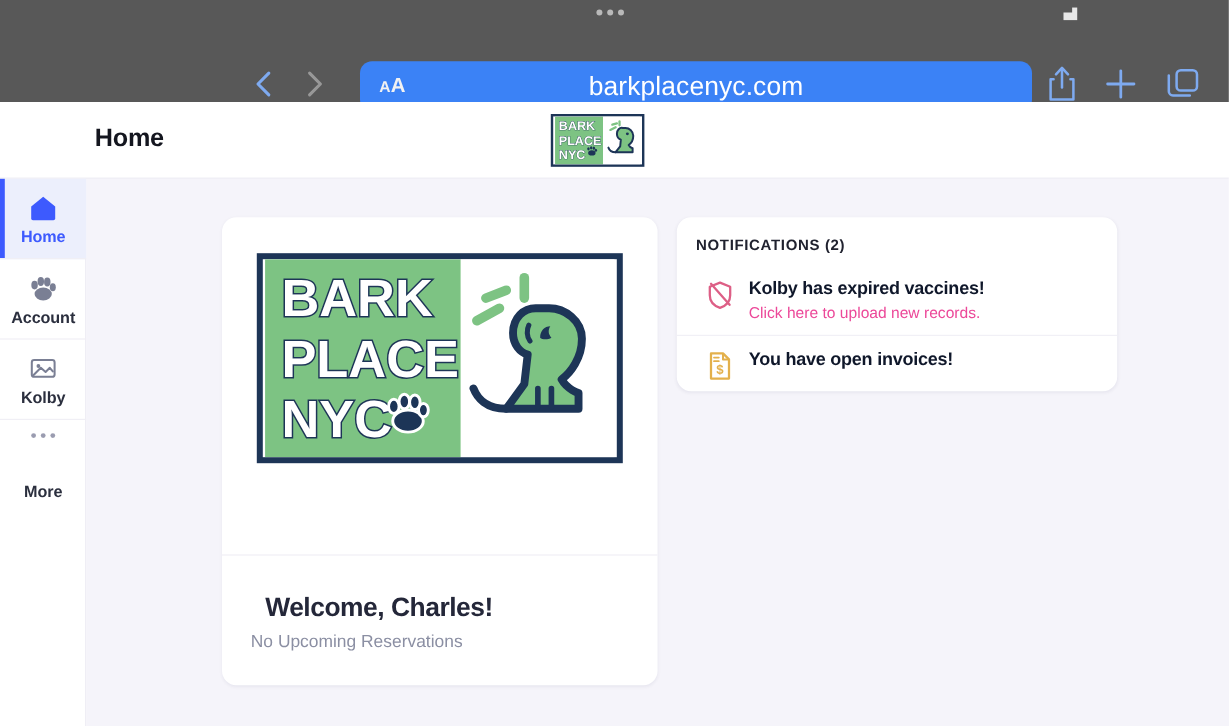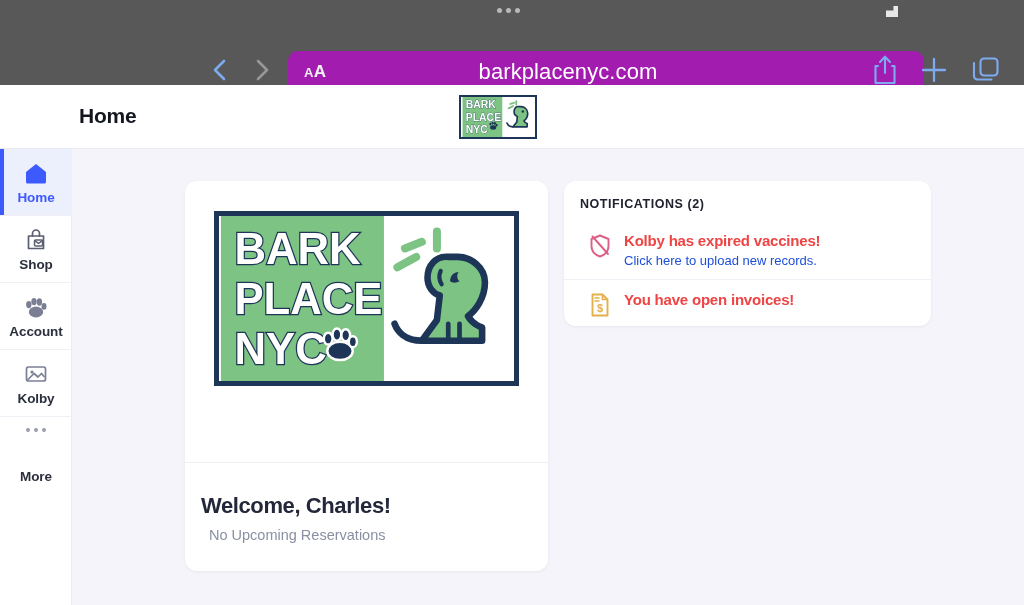--- a/index.html
+++ b/index.html
@@ -34,22 +34,22 @@
     position:absolute; left:0; top:22px; width:1024px; height:63px;
   }
   .nav-btn{
     position:absolute; top:33px; width:26px; height:30px; cursor:pointer;
   }
   .nav-btn svg{ width:26px; height:30px; display:block; }
   #nav-back{ left:207px; }
   #nav-fwd{ left:249px; }
 
   .url-bar{
-    position:absolute; left:288px; top:29px; width:636px; height:42px;
-    background:#a21caf; border-radius:10px; cursor:text;
+    position:absolute; left:300px; top:29px; width:560px; height:42px;
+    background:#3b82f6; border-radius:10px; cursor:text;
   }
   .aa-btn{
     position:absolute; left:16px; top:11px;
     color:#f2f2f2; font-weight:700; letter-spacing:.3px;
     cursor:pointer; user-select:none; line-height:20px;
   }
   .aa-btn .sm{ font-size:13px; }
   .aa-btn .lg{ font-size:17px; }
   .url-text{
     position:absolute; left:0; top:0; width:560px; height:42px;
@@ -118,21 +118,21 @@
     position:absolute; left:0; top:0; width:363px; height:282px;
     border-bottom:1px solid #f0eff5;
     display:flex; align-items:flex-start; justify-content:center;
   }
   .big-logo{
     margin-top:30px; width:305px; height:175px;
     border:5px solid #1d3557; background:#fff;
   }
   .welcome-section{ position:absolute; left:0; top:283px; width:363px; height:107px; }
   .welcome-title{
-    position:absolute; left:16px; top:29px;
+    position:absolute; left:36px; top:29px;
     font-size:22px; font-weight:700; color:#242739; letter-spacing:-.4px;
   }
   .welcome-sub{
     position:absolute; left:24px; top:63px;
     font-size:14.5px; color:#8b8fa3;
   }
 
   
   #notif-card{ left:492px; top:32px; width:367px; height:145px; padding:0; }
   .notif-title{
@@ -142,24 +142,24 @@
   .notif-list{ position:absolute; left:0; top:40px; width:367px; }
   .notif-row{
     position:relative; display:flex; align-items:flex-start; gap:12px;
     padding:10px 18px 10px 24px; cursor:pointer;
   }
   .notif-row + .notif-row{ border-top:1px solid #f1f0f6; }
   .notif-ic{ width:24px; height:26px; flex:none; margin-top:2px; }
   .notif-ic svg{ display:block; width:100%; height:100%; }
   .notif-txt{ padding-top:0; }
   .notif-h{
-    font-size:15px; font-weight:700; color:#ef4444; letter-spacing:-.2px;
+    font-size:15px; font-weight:700; color:#0f172a; letter-spacing:-.2px;
     line-height:19px;
   }
-  .notif-s{ font-size:13px; color:#1d4ed8; margin-top:3px; line-height:16px; }
+  .notif-s{ font-size:13px; color:#ec4899; margin-top:3px; line-height:16px; }
 </style>
 </head>
 <body>
 
 <div class="browser-chrome">
 
   <div class="status-bar">
     <div class="multitask-dots">
       <i></i>
         <i></i>
@@ -248,31 +248,20 @@
   <div class="side-item active">
     <span class="ic">
       <svg viewBox="0 0 26 26" fill="none">
         <path d="M3 12 L13 4 L23 12 V22 a1.5 1.5 0 0 1 -1.5 1.5 H4.5 A1.5 1.5 0 0 1 3 22 Z" fill="#3d5afe"></path>
       </svg>
     </span>
     <span class="lbl">Home</span>
   </div>
 
 
-  <div class="side-item">
-    <span class="ic">
-      <svg viewBox="0 0 26 26" fill="none">
-        <path d="M5.5 9 H20.5 V21.5 H5.5 Z" stroke="#5b5f73" stroke-width="1.7" stroke-linejoin="round"></path>
-        <path d="M9.5 9 V6.5 a3.5 3.5 0 0 1 7 0 V9" stroke="#5b5f73" stroke-width="1.7" stroke-linecap="round"></path>
-        <rect x="11.5" y="13" width="8" height="6" rx="1" stroke="#5b5f73" stroke-width="1.5"></rect>
-        <path d="M11.5 13.6 L15.5 16.4 L19.5 13.6" stroke="#5b5f73" stroke-width="1.3" fill="none"></path>
-      </svg>
-    </span>
-    <span class="lbl">Shop</span>
-  </div>
 
   <div class="side-item">
     <span class="ic">
       <svg viewBox="0 0 26 26" fill="#7a7f94">
         <ellipse cx="13" cy="18" rx="7.2" ry="5.4"></ellipse>
         <ellipse cx="5.8" cy="10.6" rx="2.7" ry="3.6"></ellipse>
         <ellipse cx="11" cy="7.6" rx="2.7" ry="3.7"></ellipse>
         <ellipse cx="16.4" cy="8" rx="2.7" ry="3.7"></ellipse>
         <ellipse cx="21" cy="12.4" rx="2.5" ry="3.3"></ellipse>
       </svg>

